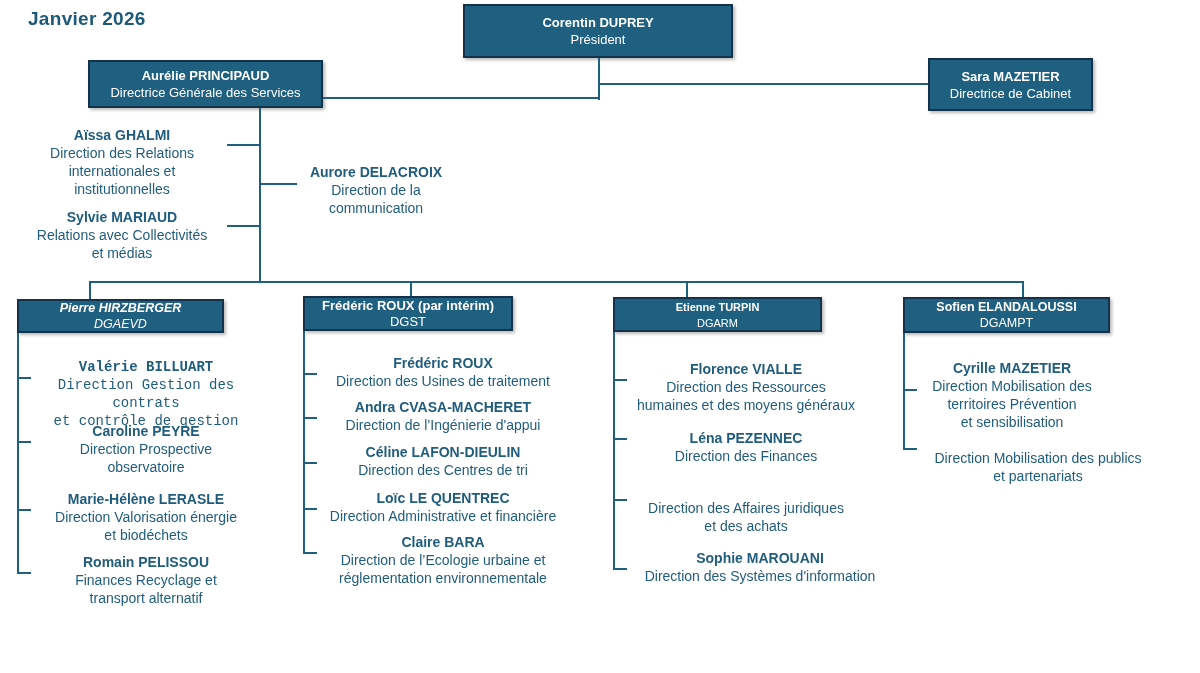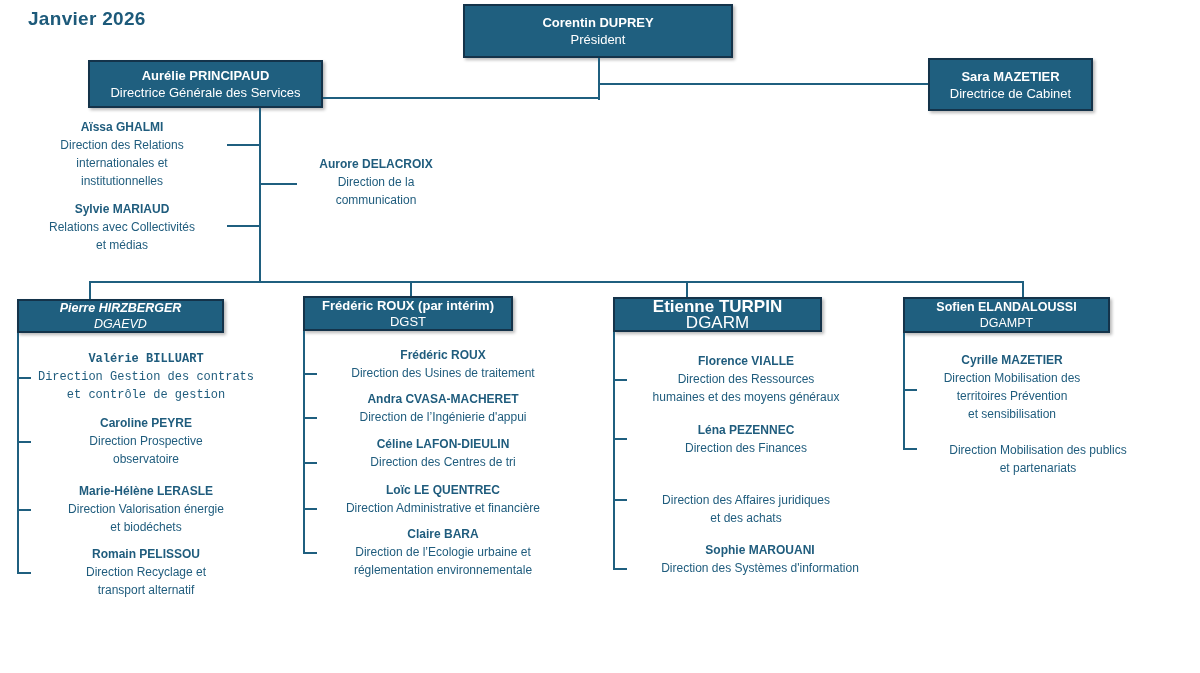--- a/index.html
+++ b/index.html
@@ -14,21 +14,21 @@
   .box {
     position:absolute; background:#1f5f7f; border:2px solid #14334a;
     color:#ffffff; display:flex; flex-direction:column; align-items:center;
     justify-content:center; text-align:center; font-size:13px; line-height:17px;
     box-shadow:2px 2px 3px rgba(0,0,0,0.28); box-sizing:border-box;
   }
   .box .name { font-weight:700; white-space:nowrap; }
   .box .role { white-space:nowrap; }
   .entry {
     position:absolute; text-align:center; color:#1f5c7d;
-    font-size:12px; line-height:18px;
+    font-size:14px; line-height:18px;margin-top:8px;
   }
   .entry .name { font-weight:700; }
   .entry .dir { white-space:pre-line; }
   .hline, .vline { position:absolute; background:#1f5f7f; }
   .hline { height:2px; }
   .vline { width:2px; }
 </style>
 </head>
 <body>
 
@@ -103,21 +103,21 @@
     <div class="dir">Direction Prospective
 observatoire</div>
   </div>
   <div class="entry" style="left:26px; top:482px; width:240px;">
     <div class="name">Marie-Hélène LERASLE</div>
     <div class="dir">Direction Valorisation énergie
 et biodéchets</div>
   </div>
   <div class="entry" style="left:26px; top:545px; width:240px;">
     <div class="name">Romain PELISSOU</div>
-    <div class="dir">Direction Recyclage et
+    <div class="dir">Finances Recyclage et
 transport alternatif</div>
   </div>
 
   <div class="box" style="left:303px; top:296px; width:210px; height:35px; line-height:16px; font-size:13px;">
     <div class="name">Frédéric ROUX (par intérim)</div>
     <div class="role">DGST</div>
   </div>
   <div class="vline" style="left:303px; top:331px; height:223px;"></div>
   <div class="hline" style="left:303px; top:373px; width:14px;"></div>
   <div class="hline" style="left:303px; top:417px; width:14px;"></div>
@@ -140,21 +140,21 @@
   <div class="entry" style="left:313px; top:435px; width:260px;">
     <div class="name">Céline LAFON-DIEULIN</div>
     <div class="dir">Direction des Centres de tri</div>
   </div>
   <div class="entry" style="left:313px; top:525px; width:260px;">
     <div class="name">Claire BARA</div>
     <div class="dir">Direction de l’Ecologie urbaine et
 réglementation environnementale</div>
   </div>
 
-  <div class="box" style="left:613px; top:297px; width:209px; height:35px; line-height:16px; font-size:17px;">
+  <div class="box" style="left:613px; top:297px; width:209px; height:35px; line-height:16px; font-size:11px;">
     <div class="name">Etienne TURPIN</div>
     <div class="role">DGARM</div>
   </div>
   <div class="vline" style="left:613px; top:332px; height:238px;"></div>
   <div class="hline" style="left:613px; top:379px; width:14px;"></div>
   <div class="hline" style="left:613px; top:438px; width:14px;"></div>
   <div class="hline" style="left:613px; top:499px; width:14px;"></div>
   <div class="hline" style="left:613px; top:568px; width:14px;"></div>
 
   <div class="entry" style="left:616px; top:352px; width:260px;">

